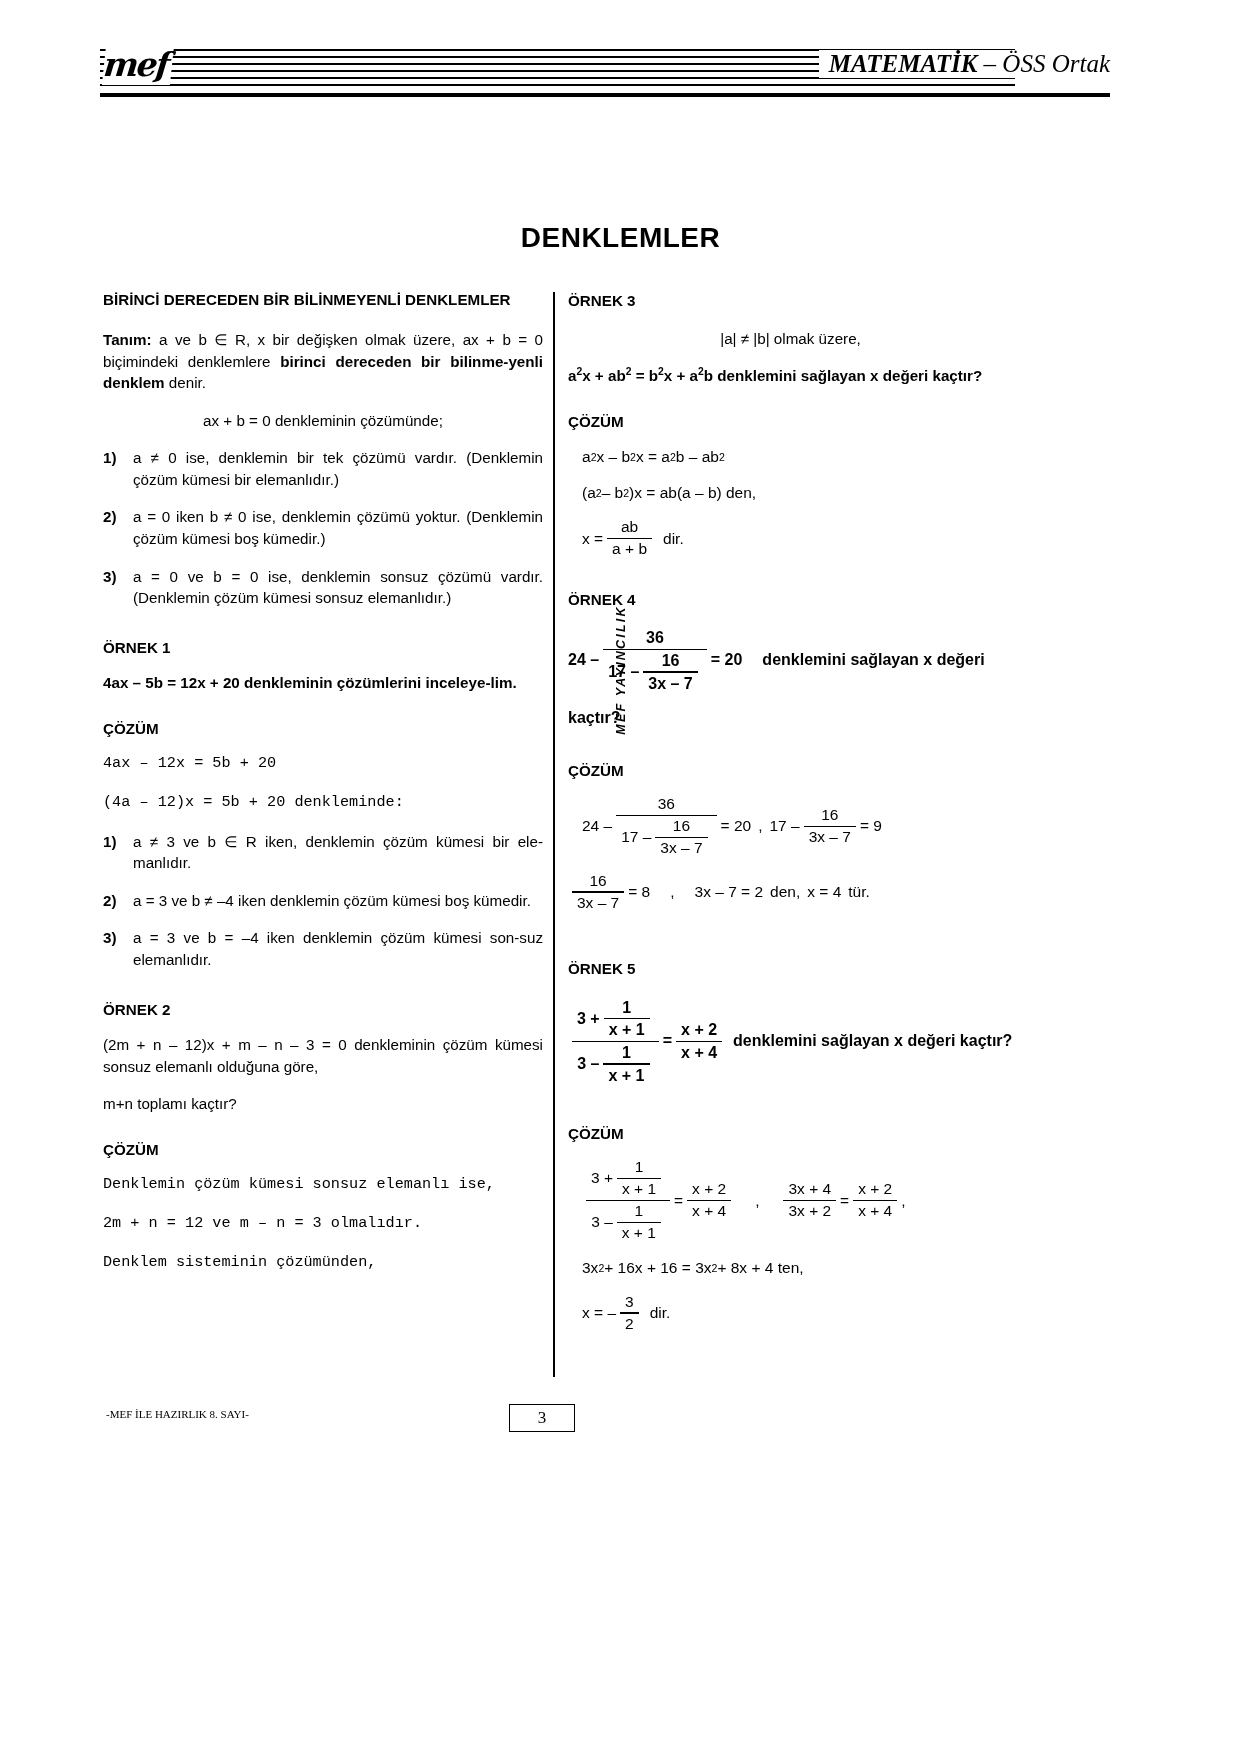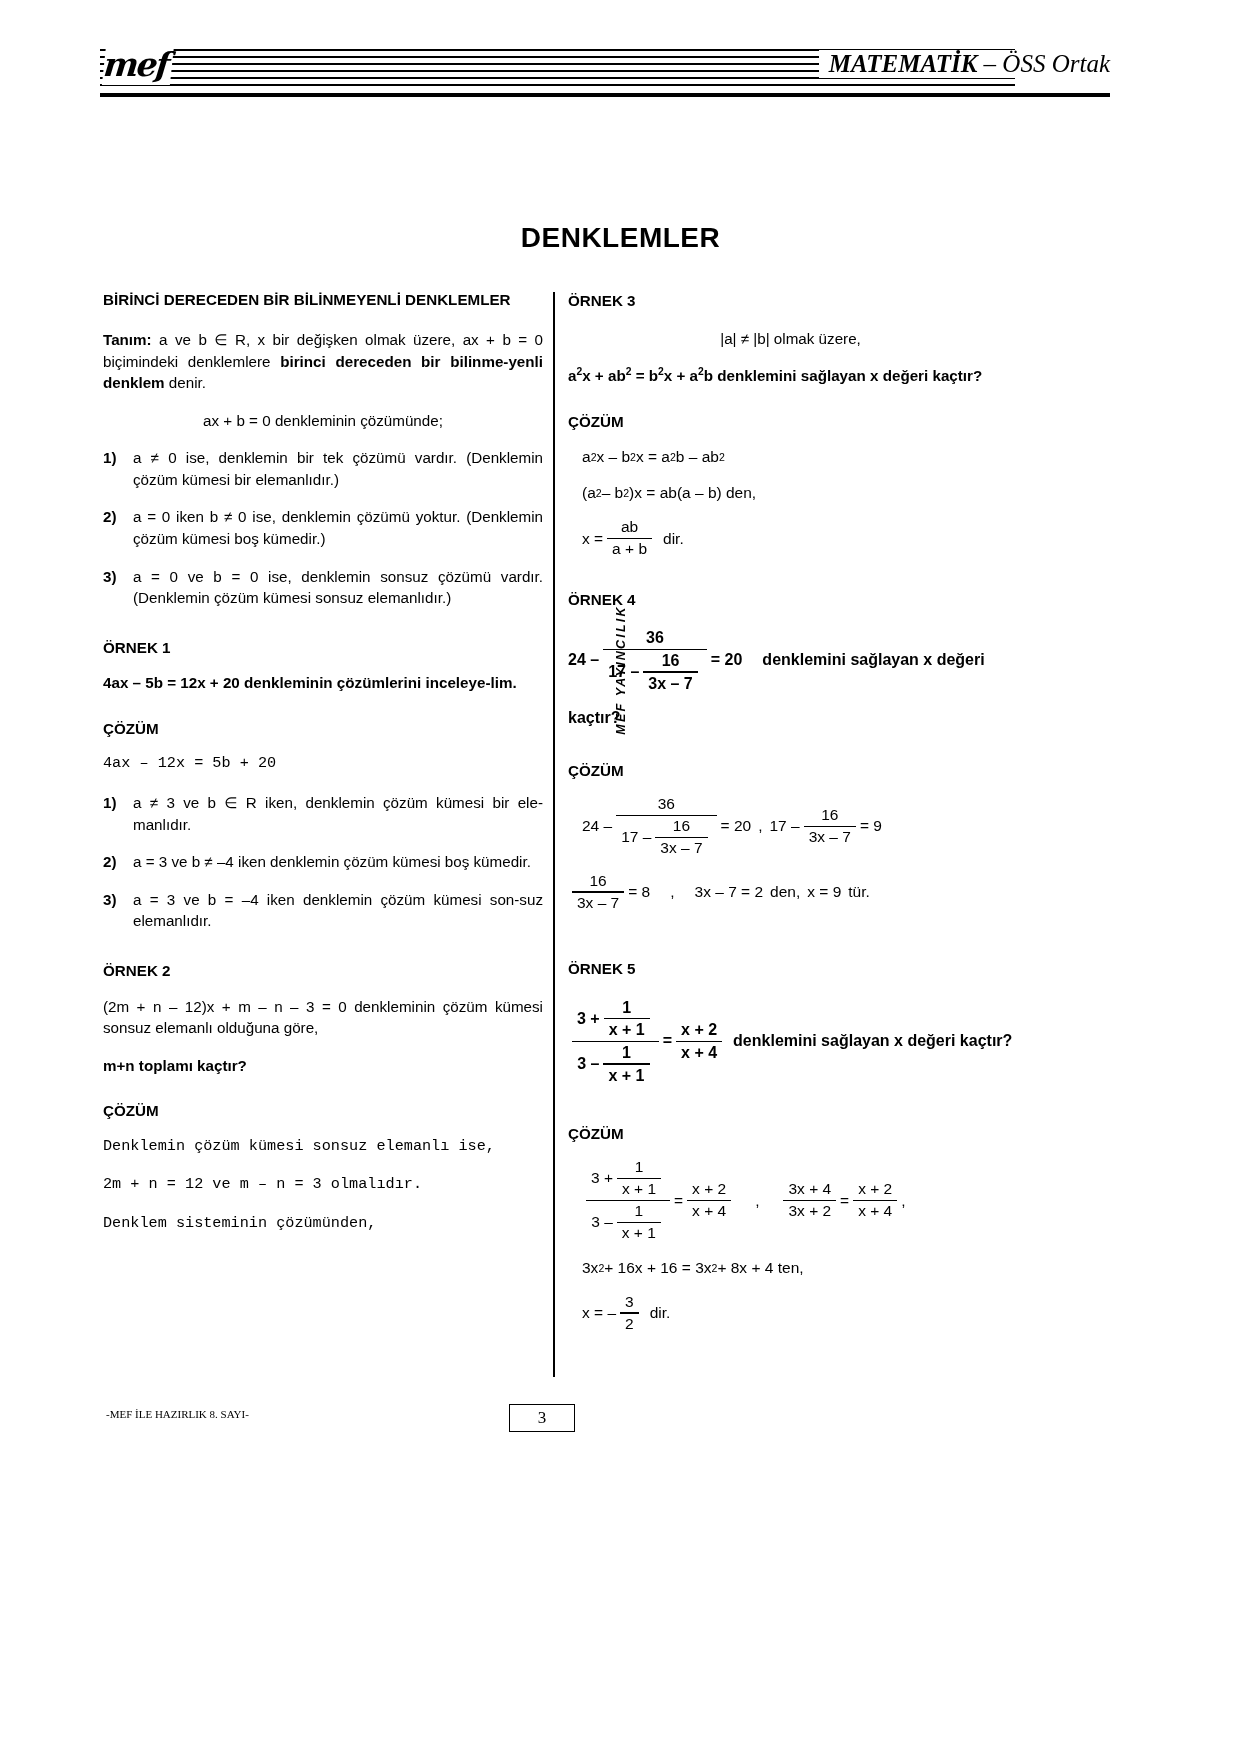--- a/index.html
+++ b/index.html
@@ -276,39 +276,40 @@
       <div class="num">3)</div>
       <div class="txt">a = 0 ve b = 0 ise, denklemin sonsuz çözümü vardır. (Denklemin çözüm kümesi sonsuz elemanlıdır.)</div>
     </div>
   </div>
 
   <div class="ex-head">ÖRNEK 1</div>
   <div class="p" style="font-weight:bold">4ax – 5b = 12x + 20 denkleminin çözümlerini inceleye-lim.</div>
 
   <div class="coz-head">ÇÖZÜM</div>
   <div class="line">4ax – 12x = 5b + 20</div>
+  <div class="line">(4a – 12)x = 5b + 20 denkleminde:</div>
 
   <div class="numlist">
     <div class="numrow">
       <div class="num">1)</div>
       <div class="txt">a ≠ 3 ve b ∈ R iken, denklemin çözüm kümesi bir ele-manlıdır.</div>
     </div>
     <div class="numrow">
       <div class="num">2)</div>
       <div class="txt">a = 3 ve b ≠ –4 iken denklemin çözüm kümesi boş kümedir.</div>
     </div>
     <div class="numrow">
       <div class="num">3)</div>
       <div class="txt">a = 3 ve b = –4 iken denklemin çözüm kümesi son-suz elemanlıdır.</div>
     </div>
   </div>
 
   <div class="ex-head">ÖRNEK 2</div>
   <div class="p">(2m + n – 12)x + m – n – 3 = 0 denkleminin çözüm kümesi sonsuz elemanlı olduğuna göre,</div>
-  <div class="p" style="font-weight:bold">m+n toplamı kaçtır?</div>
+  <div class="p" style="font-weight:normal">m+n toplamı kaçtır?</div>
 
   <div class="coz-head">ÇÖZÜM</div>
   <div class="line">Denklemin çözüm kümesi sonsuz elemanlı ise,</div>
   <div class="line">2m + n = 12 ve m – n = 3 olmalıdır.</div>
   <div class="line">Denklem sisteminin çözümünden,</div>
 
 </div>
 
 <div class="col col-right">
 
@@ -409,21 +410,21 @@
       <span class="denr">3x – 7</span>
     </span>
     <span>= 8</span>
     <span class="sp-lg"></span>
       <span>,</span>
       <span class="sp-lg"></span>
     <span>3x – 7 = 2</span>
     <span class="sp"></span>
       <span>den,</span>
     <span class="sp"></span>
-      <span>x = 9</span>
+      <span>x = 4</span>
     <span class="sp"></span>
       <span>tür.</span>
   </div>
 
   <div class="hd" style="margin:46px 0 18px 0">ÖRNEK 5</div>
 
   <div class="math bold">
     <span class="frac">
       <span class="numr inl">
         <span>3 +</span>

